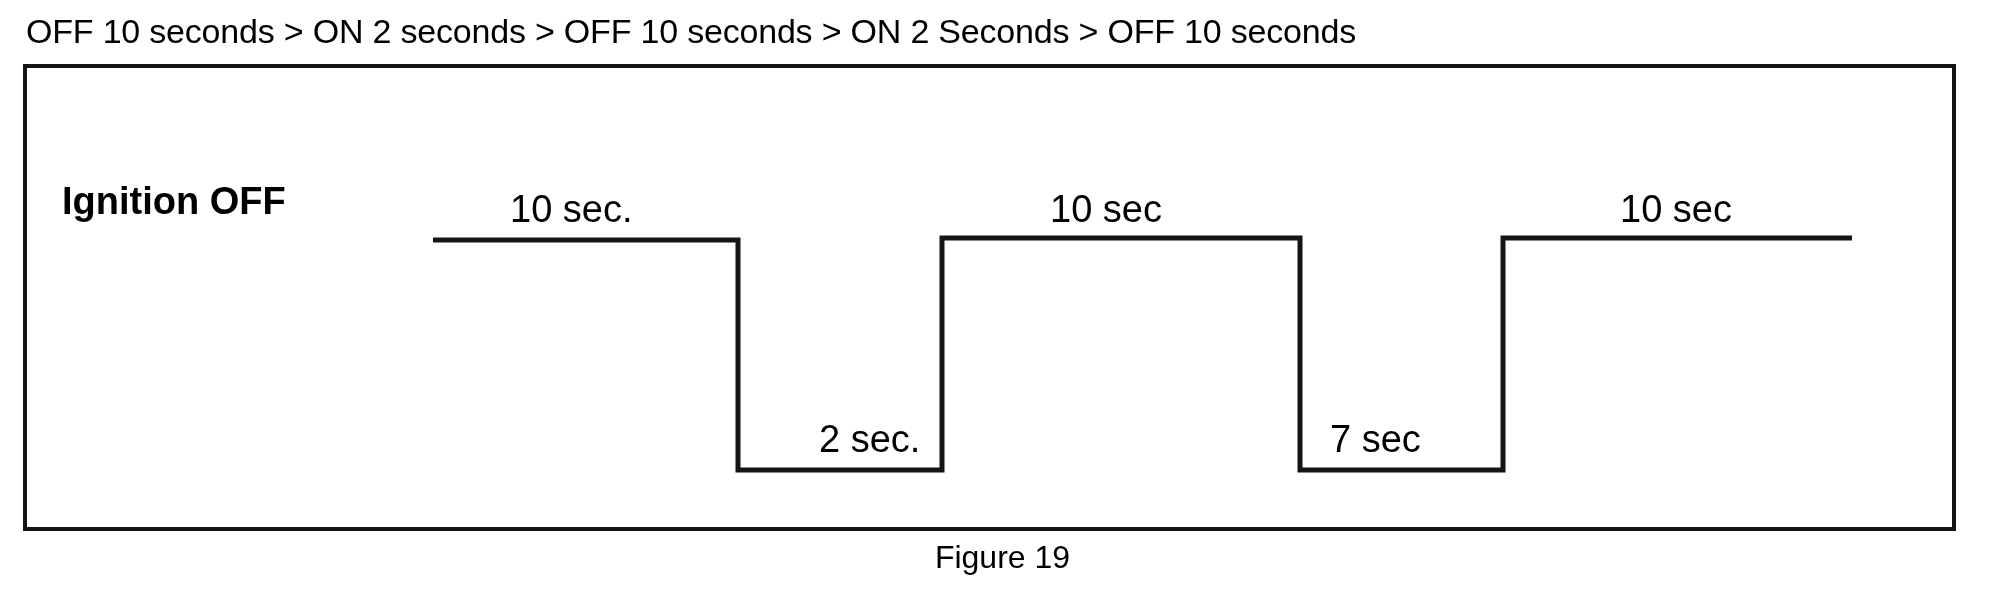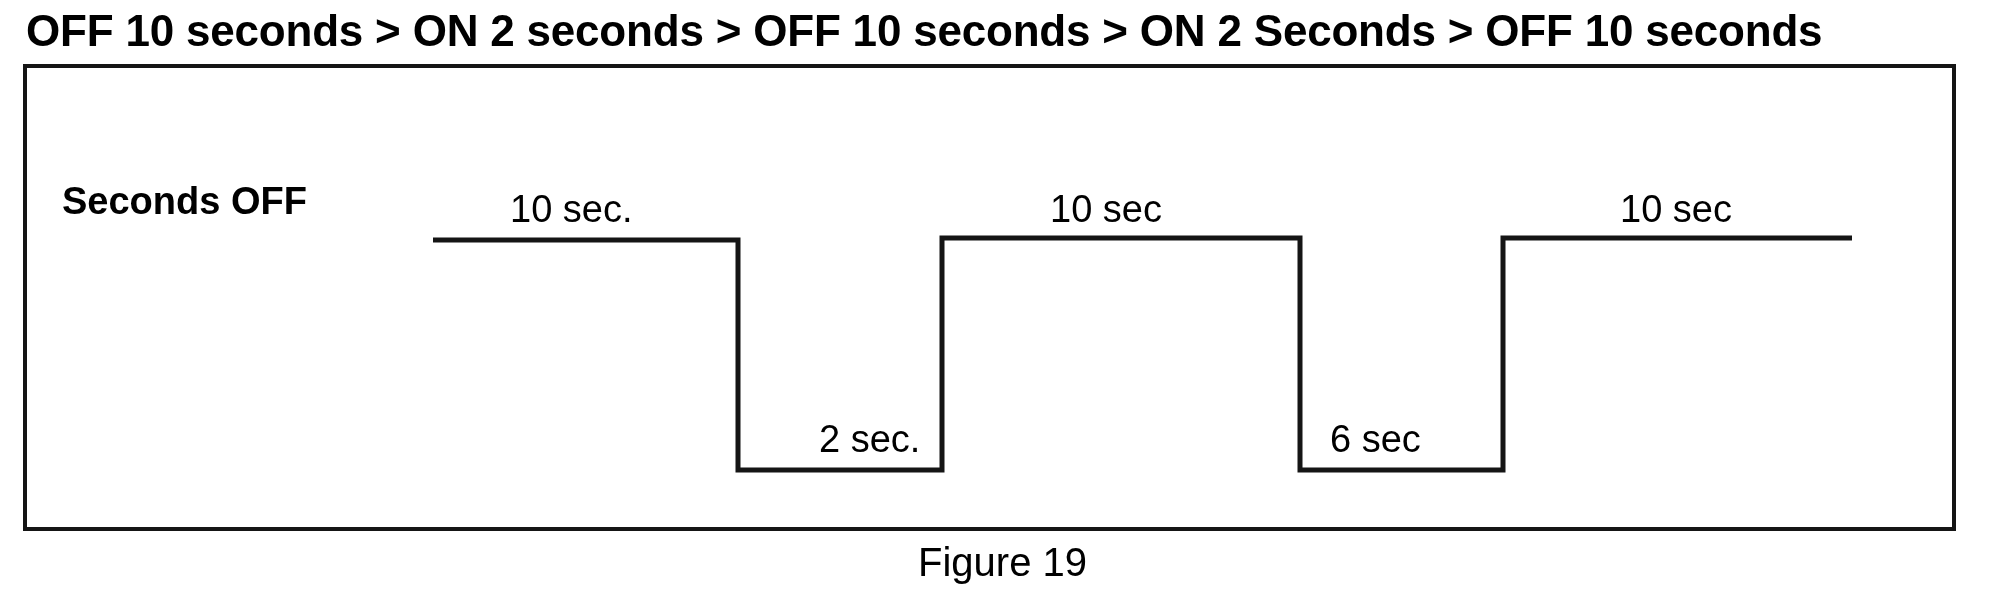--- a/index.html
+++ b/index.html
@@ -22,22 +22,22 @@
     overflow: hidden;
   }
 
   
   .title-line {
     position: absolute;
     left: 26px;
     top: 6px;
     width: 1960px;
     height: 50px;
-    font-size: 44px;
-    font-weight: bold;
+    font-size: 34px;
+    font-weight: normal;
     letter-spacing: -0.2px;
     line-height: 50px;
     white-space: nowrap;
     color: #000000;
   }
 
   
   .figure-frame {
     position: absolute;
     left: 23px;
@@ -89,53 +89,53 @@
   .d-low-1  { left: 775px; margin-left: 44px; }
   .d-low-2  { left: 1330px; }
 
   
   .caption {
     position: absolute;
     left: 0;
     top: 540px;
     width: 2005px;
     text-align: center;
-    font-size: 40px;
+    font-size: 32px;
     font-weight: normal;
     line-height: 1.1;
     color: #000000;
   }
 </style>
 </head>
 <body>
 
 <div id="page">
 
   <div class="title-line">OFF 10 seconds  &gt; ON 2 seconds &gt; OFF 10 seconds &gt; ON 2 Seconds &gt; OFF 10 seconds</div>
 
   <div class="figure-frame"></div>
 
-  <div class="row-label off">Seconds OFF</div>
+  <div class="row-label off">Ignition OFF</div>
 
 
   <svg class="waveform-layer" viewBox="0 0 2005 607">
     <polyline fill="none" stroke="#151515" stroke-width="5" stroke-linejoin="miter" stroke-linecap="butt" points="433,240
               738,240
               738,470
               942,470
               942,238
               1300,238
               1300,470
               1503,470
               1503,238
               1852,238"></polyline>
   </svg>
 
   <div class="duration high d-high-1">10 sec.</div>
   <div class="duration high d-high-2">10 sec</div>
   <div class="duration high d-high-3">10 sec</div>
 
   <div class="duration low d-low-1">2 sec.</div>
-  <div class="duration low d-low-2">6 sec</div>
+  <div class="duration low d-low-2">7 sec</div>
 
   <div class="caption">Figure 19</div>
 
 </div>
 
 </body></html>

